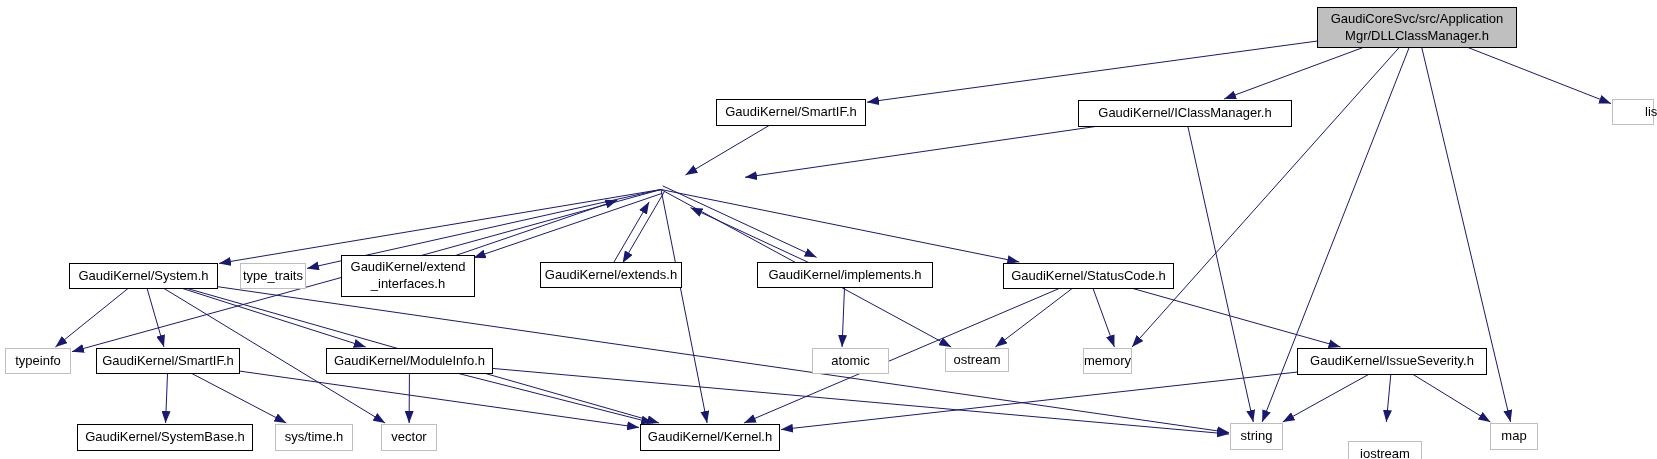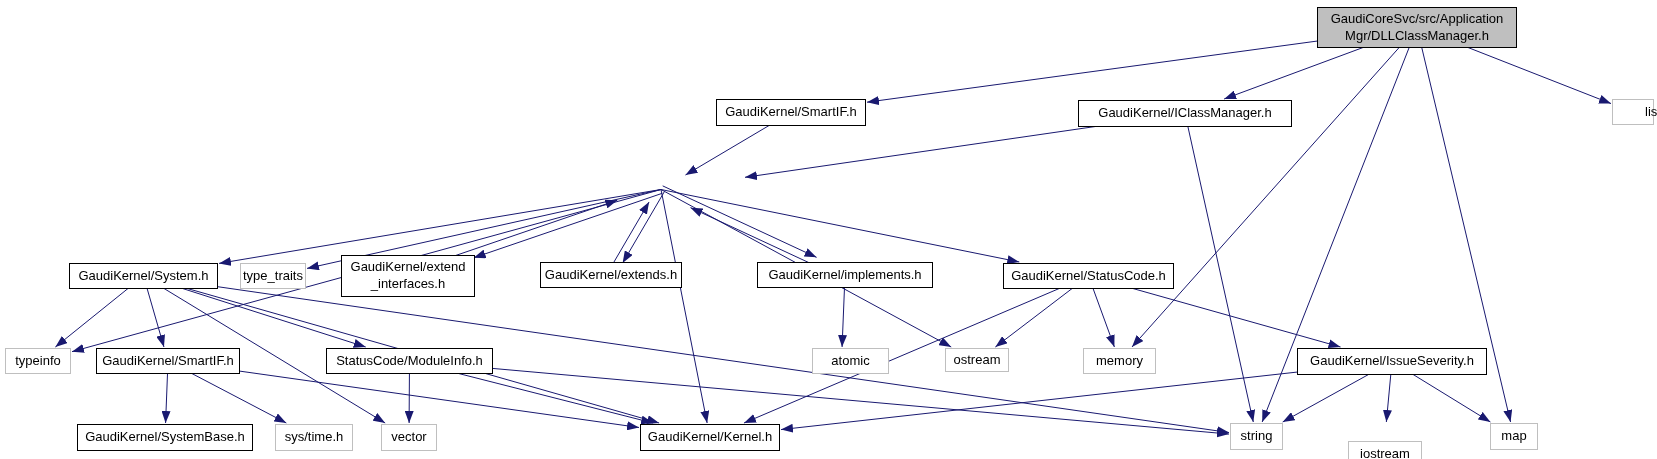--- a/index.html
+++ b/index.html
@@ -90,24 +90,24 @@
     <div class="node system" style="left: 1612px; top: 99px; width: 41px; height: 26px; padding-left: 40px;">list</div>
     <div class="node project" style="left: 69px; top: 263px; width: 149px; height: 26px;">GaudiKernel/System.h</div>
     <div class="node system" style="left: 240px; top: 263px; width: 66px; height: 26px;">type_traits</div>
     <div class="node project" style="left: 341px; top: 255px; width: 134px; height: 42px;">GaudiKernel/extend
 _interfaces.h</div>
     <div class="node project" style="left: 540px; top: 262px; width: 142px; height: 26px;">GaudiKernel/extends.h</div>
     <div class="node project" style="left: 757px; top: 262px; width: 176px; height: 26px;">GaudiKernel/implements.h</div>
     <div class="node project" style="left: 1003px; top: 263px; width: 171px; height: 26px;">GaudiKernel/StatusCode.h</div>
     <div class="node system" style="left: 5px; top: 348px; width: 66px; height: 26px;">typeinfo</div>
     <div class="node project" style="left: 96px; top: 348px; width: 144px; height: 26px;">GaudiKernel/SmartIF.h</div>
-    <div class="node project" style="left: 326px; top: 348px; width: 167px; height: 26px;">StatusCode/ModuleInfo.h</div>
+    <div class="node project" style="left: 326px; top: 348px; width: 167px; height: 26px;">GaudiKernel/ModuleInfo.h</div>
     <div class="node system" style="left: 812px; top: 348px; width: 77px; height: 26px;">atomic</div>
     <div class="node system" style="left: 945px; top: 348px; width: 64px; height: 24px;">ostream</div>
-    <div class="node system" style="left: 1083px; top: 348px; width: 73px; height: 26px;">memory</div>
+    <div class="node system" style="left: 1083px; top: 348px; width: 49px; height: 26px;">memory</div>
     <div class="node project" style="left: 1297px; top: 348px; width: 190px; height: 27px; text-align: right;">GaudiKernel/IssueSeverity.h</div>
     <div class="node project" style="left: 77px; top: 424px; width: 176px; height: 27px;">GaudiKernel/SystemBase.h</div>
     <div class="node system" style="left: 275px; top: 424px; width: 78px; height: 27px;">sys/time.h</div>
     <div class="node system" style="left: 381px; top: 424px; width: 56px; height: 27px;">vector</div>
     <div class="node project" style="left: 640px; top: 424px; width: 140px; height: 27px;">GaudiKernel/Kernel.h</div>
     <div class="node system" style="left: 1230px; top: 423px; width: 53px; height: 27px;">string</div>
     <div class="node system" style="left: 1348px; top: 423px; width: 74px; height: 27px; margin-top: 18px;">iostream</div>
     <div class="node system" style="left: 1490px; top: 423px; width: 48px; height: 27px;">map</div>
   </div>
 

